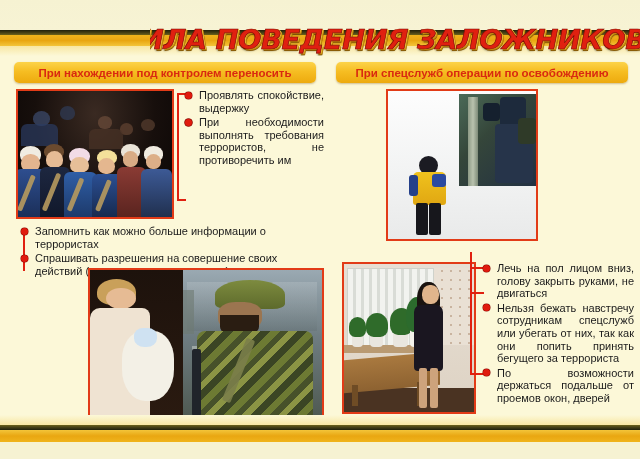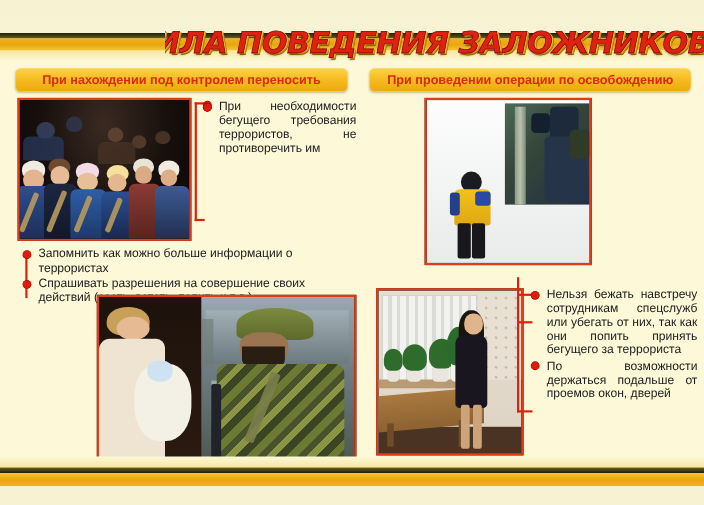--- a/index.html
+++ b/index.html
@@ -170,21 +170,21 @@
     <div class="dark"></div>
     <div class="gold"></div>
     <div class="fade"></div>
   </div>
 
   <div class="title-wrap">
     <div class="title">ПРАВИЛА ПОВЕДЕНИЯ ЗАЛОЖНИКОВ</div>
   </div>
 
   <div class="pill" id="pill-left">При нахождении под контролем переносить</div>
-  <div class="pill" id="pill-right">При проведении операции по освобождению</div>
+  <div class="pill" id="pill-right">При спецслужб операции по освобождению</div>
 
   <div class="photo" id="photo-hostages">
     <div class="inner">
       <div class="hz-bg"></div>
 
       <div class="head" style="left:10%;top:16%;width:11%;height:12%;background:#3b4a6b;opacity:.75"></div>
       <div class="head" style="left:27%;top:12%;width:10%;height:11%;background:#2f3c58;opacity:.7"></div>
       <div class="head" style="left:52%;top:20%;width:9%;height:10%;background:#6a4b3a;opacity:.75"></div>
       <div class="head" style="left:66%;top:25%;width:9%;height:10%;background:#5c4030;opacity:.8"></div>
       <div class="head" style="left:80%;top:22%;width:9%;height:10%;background:#51392c;opacity:.8"></div>
@@ -221,27 +221,28 @@
     </div>
   </div>
 
   <div class="rail" id="rail-lt"></div>
   <div class="rail" id="rail-lt-top"></div>
   <div class="rail" id="rail-lt-bot"></div>
 
   <div class="blist just" id="list-left-top">
     <div class="bitem">
       <span class="dot"></span>
-    </div>
-    <div class="bitem">
-      <span class="dot"></span>
-    </div>
-    <div class="bitem">
-      <span class="dot"></span>
-      <span class="txt">При необходимости бегущего требования террористов, не противоречить им</span>
+      <span class="txt">Проявлять спокойствие, выдержку</span>
+    </div>
+    <div class="bitem">
+      <span class="dot"></span>
+    </div>
+    <div class="bitem">
+      <span class="dot"></span>
+      <span class="txt">При необходимости выполнять требования террористов, не противоречить им</span>
     </div>
   </div>
 
   <div class="rail" id="rail-lb"></div>
   <div class="blist" id="list-left-bottom">
     <div class="bitem">
       <span class="dot"></span>
       <span class="txt">Запомнить как можно больше информации о террористах</span>
     </div>
     <div class="bitem">
@@ -320,20 +321,24 @@
   </div>
 
   <div class="rail" id="rail-rv"></div>
   <div class="rail" id="rail-r1"></div>
   <div class="rail" id="rail-r2"></div>
   <div class="rail" id="rail-r3"></div>
 
   <div class="blist just" id="list-right">
     <div class="bitem">
       <span class="dot"></span>
+      <span class="txt">Лечь на пол лицом вниз, голову закрыть руками, не двигаться</span>
+    </div>
+    <div class="bitem">
+      <span class="dot"></span>
       <span class="txt">Нельзя бежать навстречу сотрудникам спецслужб или убегать от них, так как они попить принять бегущего за террориста</span>
     </div>
     <div class="bitem">
       <span class="dot"></span>
       <span class="txt">По возможности держаться подальше от проемов окон, дверей</span>
     </div>
   </div>
 
   <div class="band-bottom">
     <div class="fade"></div>

